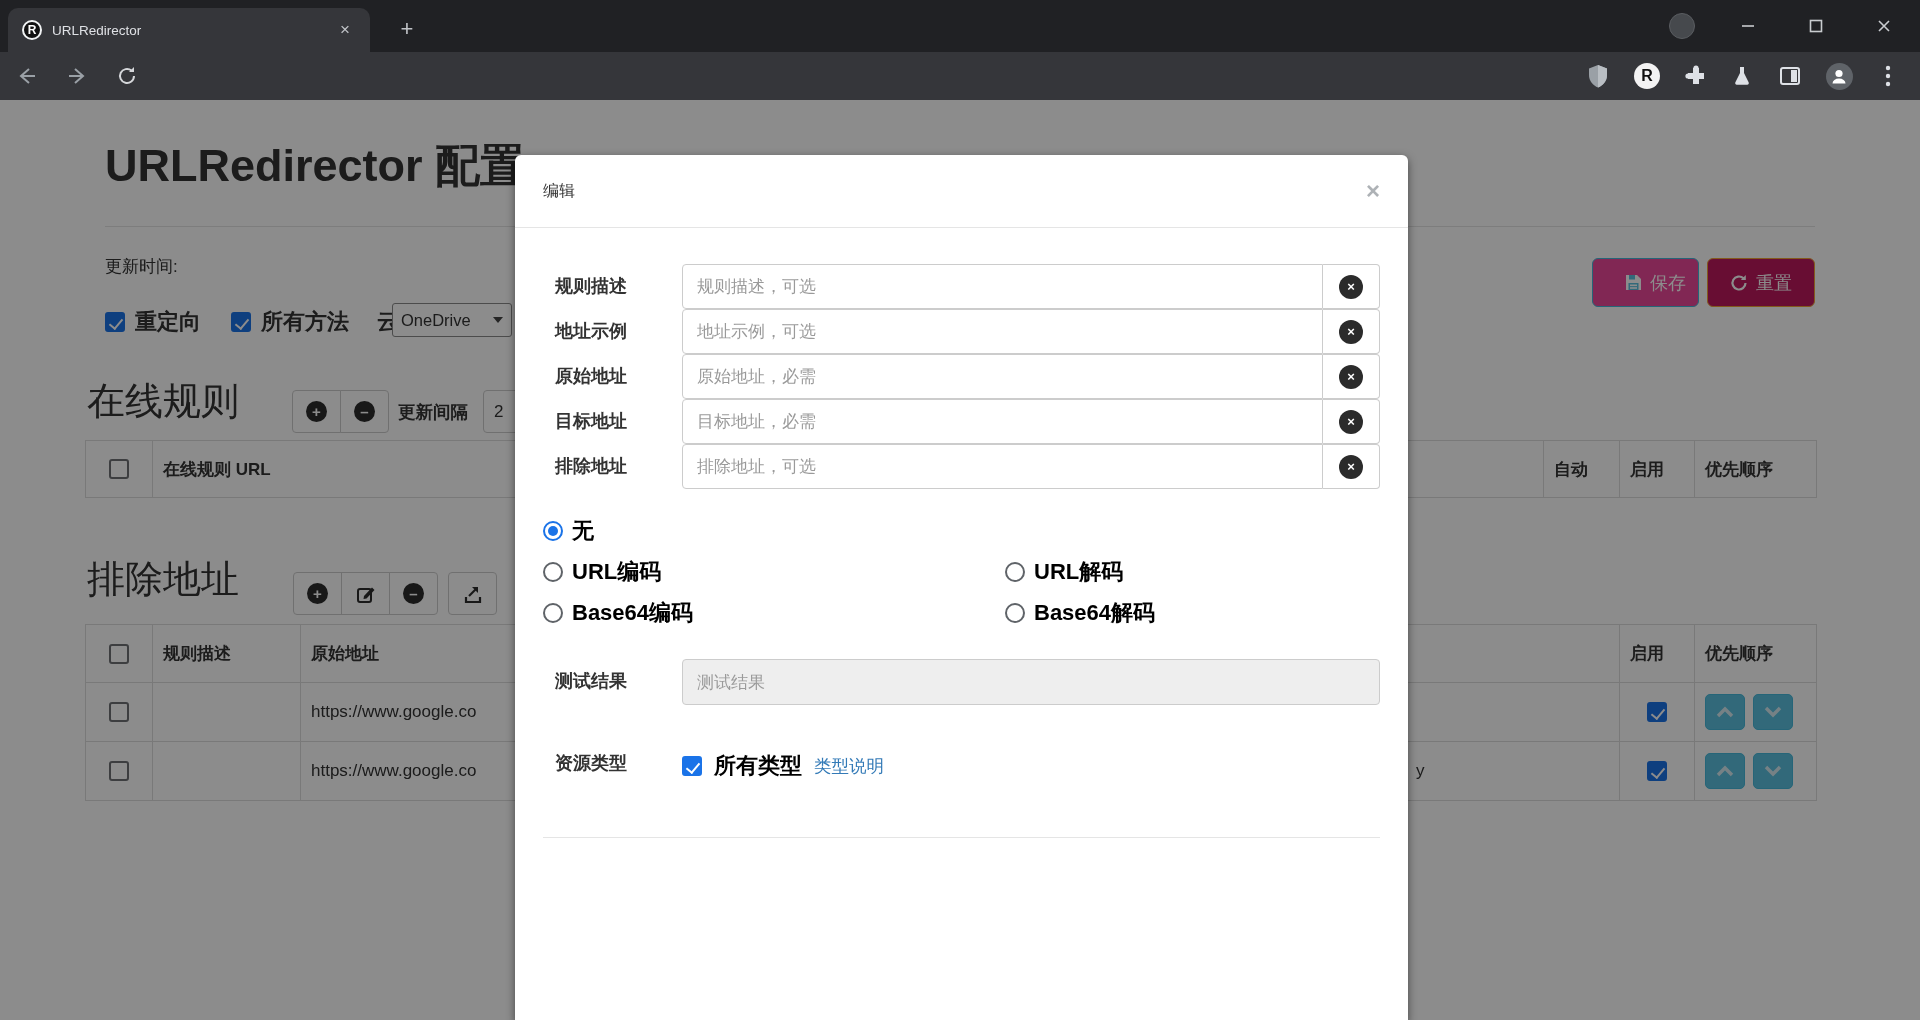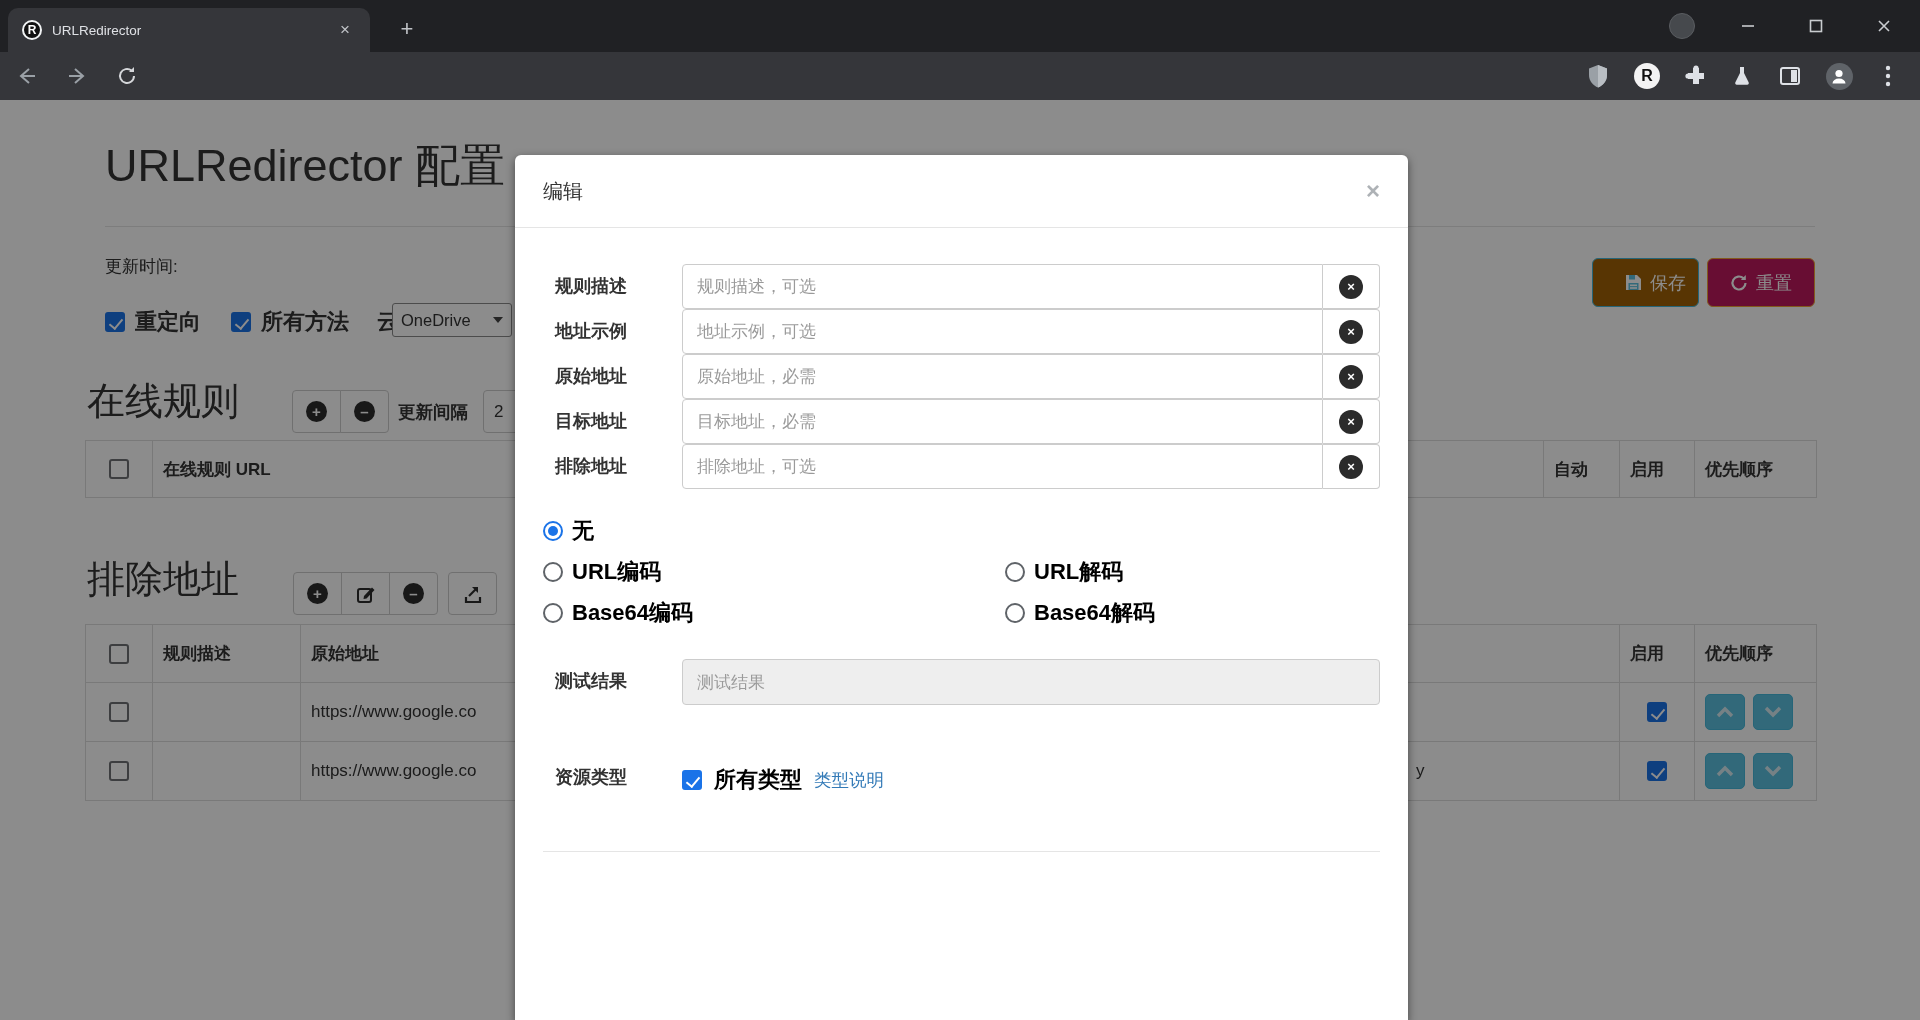--- a/index.html
+++ b/index.html
@@ -30,37 +30,37 @@
   .omni-sep{ color:#5f6368; font-size:16px; margin-right:12px; }
   .omni-url{ color:#9aa0a6; font-size:15.5px; flex:1; white-space:nowrap; overflow:hidden; }
   .omni-ic{ width:34px; height:34px; display:flex; align-items:center; justify-content:center; }
   .tb-ic{ position:absolute; top:7px; width:34px; height:34px; display:flex; align-items:center; justify-content:center; }
   .r-avatar{ width:26px; height:26px; border-radius:50%; background:#f3f3f3; color:#111; font-weight:bold;
         font-size:16px; display:flex; align-items:center; justify-content:center; }
   .profile-circle{ width:27px; height:27px; border-radius:50%; background:#5f6368; display:flex; align-items:center; justify-content:center; }
 
   
   .page{ position:absolute; left:0; top:100px; width:1920px; height:920px; background:#fff; overflow:hidden; color:#333; }
-  .pg-title{ position:absolute; left:105px; top:36px; font-size:45px; font-weight:400; color:#333; white-space:nowrap; }
+  .pg-title{ position:absolute; left:105px; top:36px; font-size:45px; font-weight:700; color:#333; white-space:nowrap; }
   .pg-hr{ position:absolute; left:105px; top:126px; width:1710px; border-top:1px solid #e3e3e3; }
   .upd{ position:absolute; left:105px; top:155px; font-size:17px; }
   .chkrow{ position:absolute; left:105px; top:207px; display:flex; align-items:center; }
   .blabel{ font-weight:bold; font-size:22px; }
   .cb{ width:20px; height:20px; border-radius:3px; border:2px solid #6f7276; background:#fff; position:relative; flex:none; }
   .cb.checked{ background:#1a73e8; border-color:#1a73e8; }
   .cb.checked:after{ content:""; position:absolute; left:5px; top:1.5px; width:6px; height:11px;
         border:solid #fff; border-width:0 2.5px 2.5px 0; transform:rotate(40deg); }
   .radio{ width:20px; height:20px; border-radius:50%; border:2px solid #5f6368; background:#fff; position:relative; flex:none; }
   .radio.checked{ border-color:#1a73e8; }
   .radio.checked:after{ content:""; position:absolute; left:3px; top:3px; width:10px; height:10px; border-radius:50%; background:#1a73e8; }
   .sel{ position:absolute; left:392px; top:203px; width:120px; height:34px; border:1px solid #8a8a8a; border-radius:3px;
         background:#fff; display:flex; align-items:center; padding:0 8px; font-size:16.5px; }
   .sel-caret{ margin-left:auto; width:0; height:0; border-left:5px solid transparent; border-right:5px solid transparent; border-top:6px solid #444; }
   .btn{ display:inline-flex; align-items:center; justify-content:center; border-radius:6px; color:#fff; font-size:18px; gap:8px; }
-  .btn-info{ background:#a16207; border:1px solid #46b8da;padding-left:20px; }
+  .btn-info{ background:#ec4899; border:1px solid #46b8da;padding-left:20px; }
   .btn-warn{ background:#be185d; border:1px solid #eea236; }
   .h2{ position:absolute; font-size:38px; font-weight:400; color:#333; }
   .tool-group{ position:absolute; display:flex; }
   .tbtn{ width:49px; height:43px; background:#fff; border:1px solid #ccc; display:flex; align-items:center; justify-content:center; margin-left:-1px; }
   .tbtn:first-child{ border-radius:4px 0 0 4px; margin-left:0; }
   .tbtn:last-child{ border-radius:0 4px 4px 0; }
   .tbtn.single{ border-radius:4px; }
   .circle-ic{ width:21px; height:21px; border-radius:50%; background:#2d2d2d; color:#fff; display:flex;
         align-items:center; justify-content:center; font-size:15px; font-weight:bold; line-height:1; }
   .ivl-label{ position:absolute; font-weight:bold; font-size:17.5px; }
@@ -72,21 +72,21 @@
   .cb-cell{ text-align:center; }
   .cb-cell .cb{ display:inline-block; vertical-align:middle; }
   .prio-btn{ width:40px; height:36px; border-radius:5px; background:#5bc0de; border:1px solid #46b8da;
         display:inline-flex; align-items:center; justify-content:center; margin-right:3px; }
 
   
   .backdrop{ position:absolute; left:0; top:100px; width:1920px; height:920px; background:rgba(0,0,0,0.45); z-index:10; }
   .modal{ position:absolute; left:515px; top:155px; width:893px; height:866px; background:#fff; z-index:20;
         border-radius:6px 6px 0 0; box-shadow:0 3px 9px rgba(0,0,0,.5); }
   .modal-header{ height:73px; border-bottom:1px solid #e5e5e5; display:flex; align-items:center; padding:0 28px; }
-  .modal-title{ font-size:20px; color:#333; }
+  .modal-title{ font-size:16px; color:#333; }
   .modal-close{ margin-left:auto; color:#aeb2b6; font-size:24px; font-weight:bold; line-height:1; }
   .modal-body{ padding:8px 28px 0 28px; }
   .frow{ display:flex; }
   .flabel{ width:139px; padding:10px 0 0 12px; font-weight:bold; font-size:18px; color:#333; flex:none; }
   .igroup{ flex:1; display:flex; }
   .fin{ flex:1; height:45px; border:1px solid #ccc; border-radius:4px 0 0 4px; padding:0 14px; font-size:17px;
         color:#555; font-family:"Liberation Sans",sans-serif; outline:none; }
   .fin::placeholder{ color:#9a9a9a; }
   .clear-btn{ width:57px; height:45px; background:#fff; border:1px solid #ccc; border-left:0; border-radius:0 4px 4px 0;
         display:flex; align-items:center; justify-content:center; }
@@ -459,21 +459,21 @@
       </div>
 
       <div class="frow" style="margin-top:31px">
         <div class="flabel">测试结果</div>
         <div class="fin-disabled">
           <span>测试结果</span>
         </div>
       </div>
 
 
-      <div class="frow" style="margin-top:60px">
+      <div class="frow" style="margin-top:46px">
         <div class="flabel" style="padding-top:0">资源类型</div>
         <div class="cbline">
           <div class="cb checked"></div>
           <span class="blabel">所有类型</span>
           <a class="link">类型说明</a>
         </div>
       </div>
 
       <div class="footer-line"></div>
     </div>

